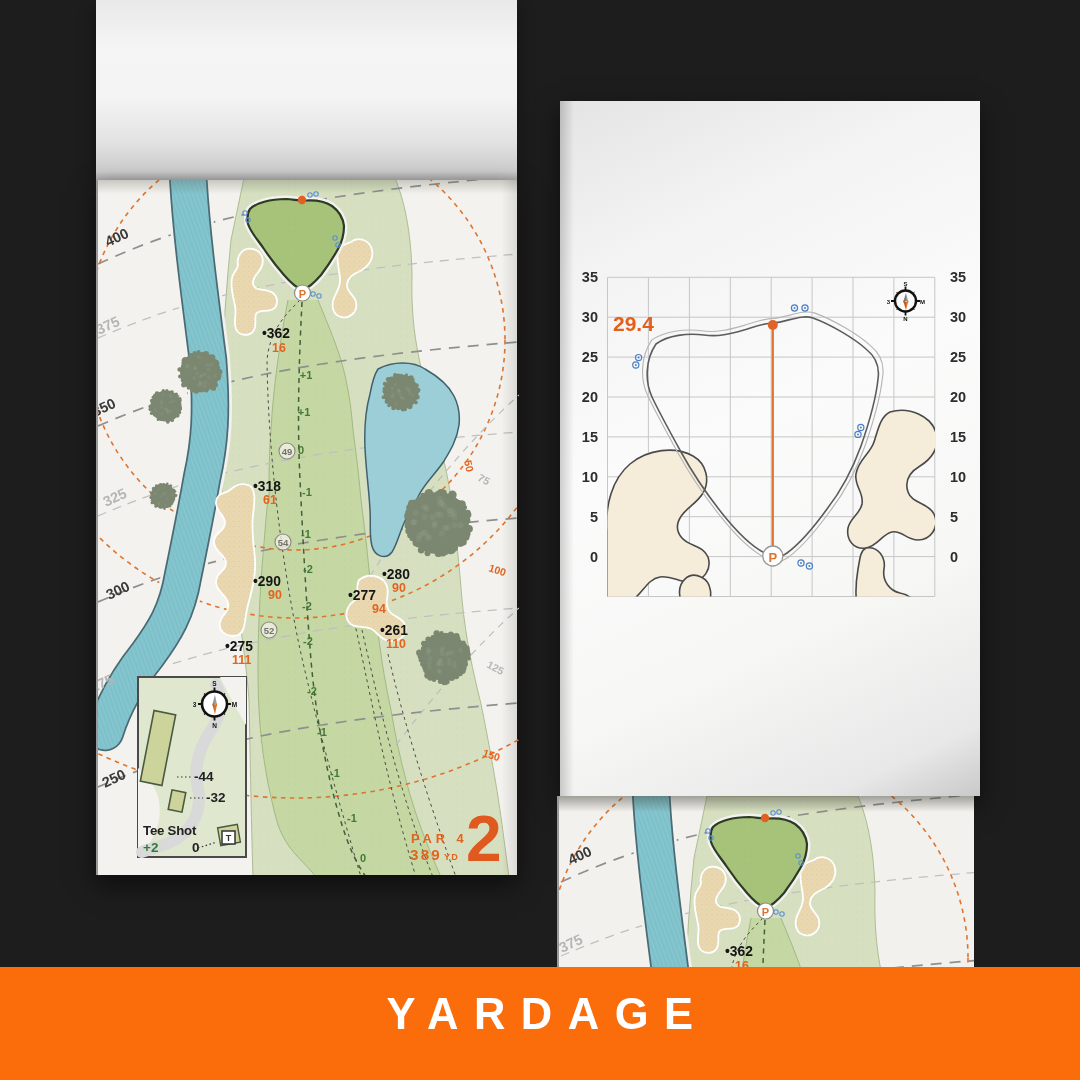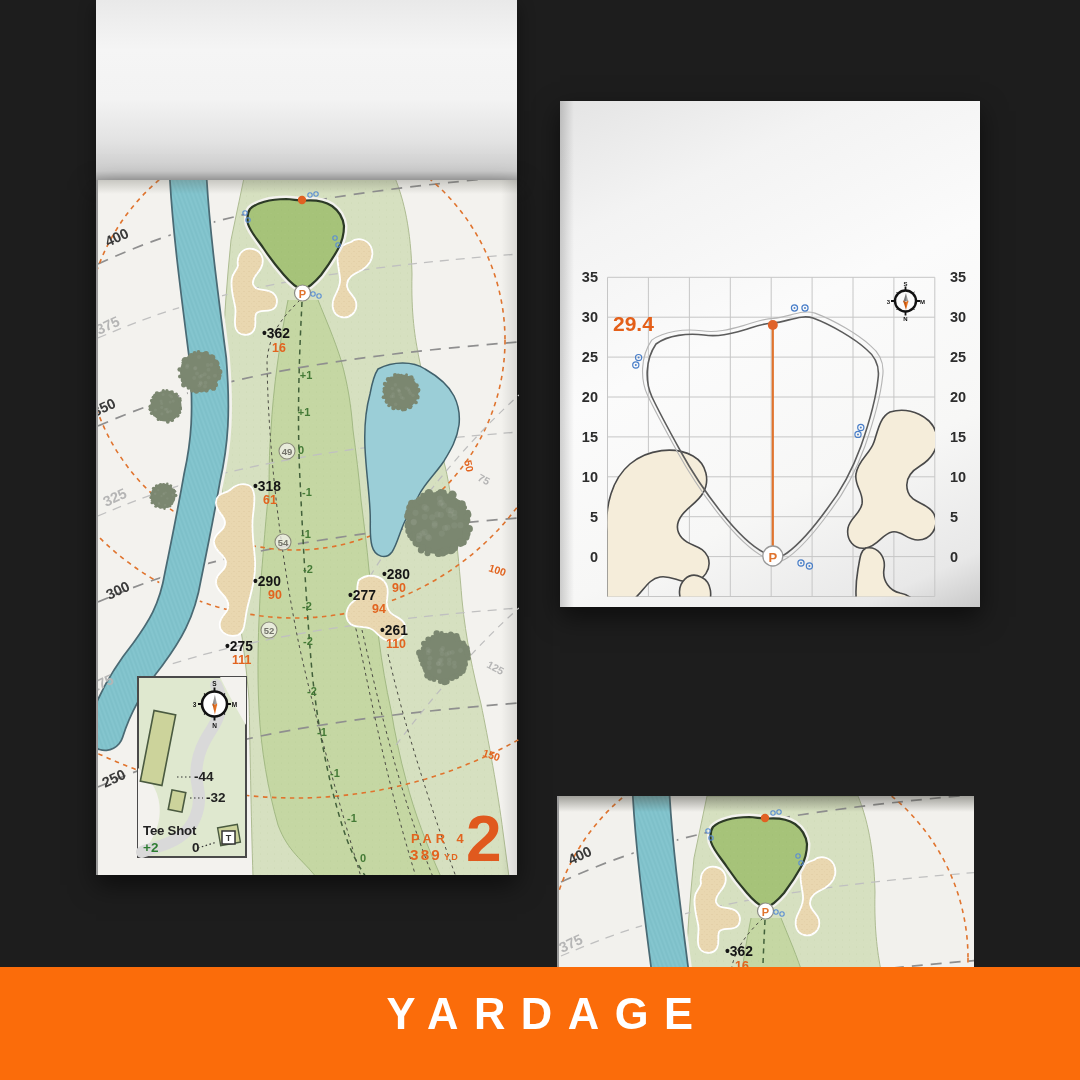--- a/index.html
+++ b/index.html
@@ -6,21 +6,21 @@
 *{box-sizing:border-box}
 .pageLtop{position:absolute;left:96px;top:0;width:421px;height:180px;
  background:linear-gradient(180deg,#e9e9e9 0%,#f5f5f5 28%,#f3f3f3 55%,#e3e3e3 78%,#cdcdcd 95%,#a9a9a9 100%);
  box-shadow:0 6px 16px rgba(0,0,0,.45);}
 .pageLmap{position:absolute;left:96px;top:180px;width:421px;height:695px;background:#f3f2ee;
  box-shadow:0 10px 24px rgba(0,0,0,.55);border-left:2px solid #9a9a9a;}
 .pageLmap .foldsh{position:absolute;left:0;top:0;width:100%;height:14px;
  background:linear-gradient(180deg,rgba(90,90,80,.28),rgba(90,90,80,0));}
 .pageLmap .edgeR{position:absolute;right:0;top:0;width:16px;height:100%;
  background:linear-gradient(270deg,rgba(0,0,0,.10),rgba(0,0,0,0));}
-.pageR{position:absolute;left:560px;top:101px;width:420px;height:506px;
+.pageR{position:absolute;left:560px;top:101px;width:420px;height:695px;
  background:linear-gradient(155deg,#e4e4e4 0%,#f3f3f3 20%,#fbfbfb 45%,#f7f7f6 72%,#e8e8e8 92%,#c9c9c9 100%);
  box-shadow:0 10px 24px rgba(0,0,0,.55);}
 .pageR .edgeL{position:absolute;left:0;top:0;width:14px;height:100%;
  background:linear-gradient(90deg,rgba(0,0,0,.18),rgba(0,0,0,0));}
 .page3{position:absolute;left:557px;top:796px;width:417px;height:171px;background:#f2f1ed;overflow:hidden;border-left:2px solid #9a9a9a}
 .page3 .foldsh{position:absolute;left:0;top:0;width:100%;height:16px;
  background:linear-gradient(180deg,rgba(60,60,52,.45),rgba(60,60,52,0));z-index:5}
 .bar{position:absolute;left:0;top:967px;width:1080px;height:113px;background:#fb6c0a;z-index:10}
 .bar .t{position:absolute;left:0;top:23px;width:100%;text-align:center;color:#fff;
  font-weight:bold;font-size:43.5px;letter-spacing:15.5px;padding-left:15px}

